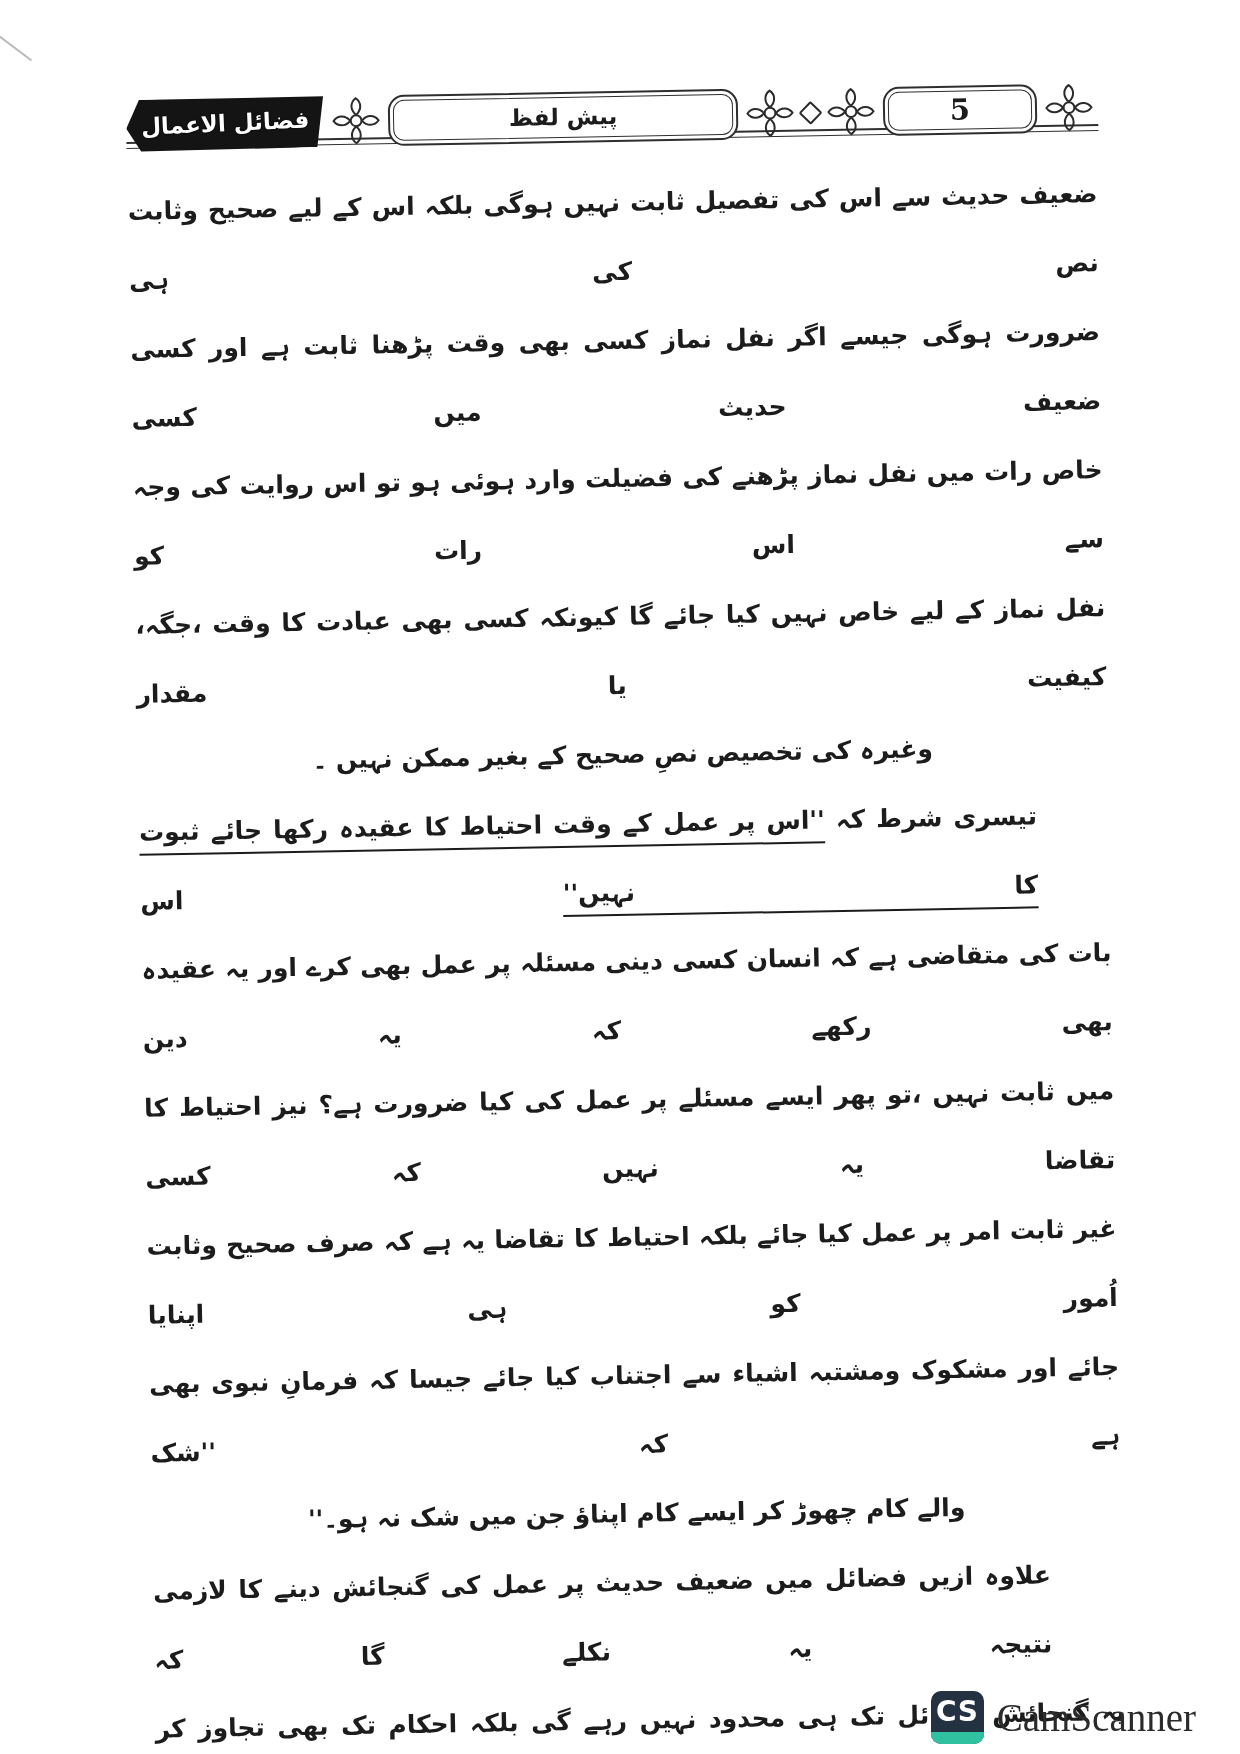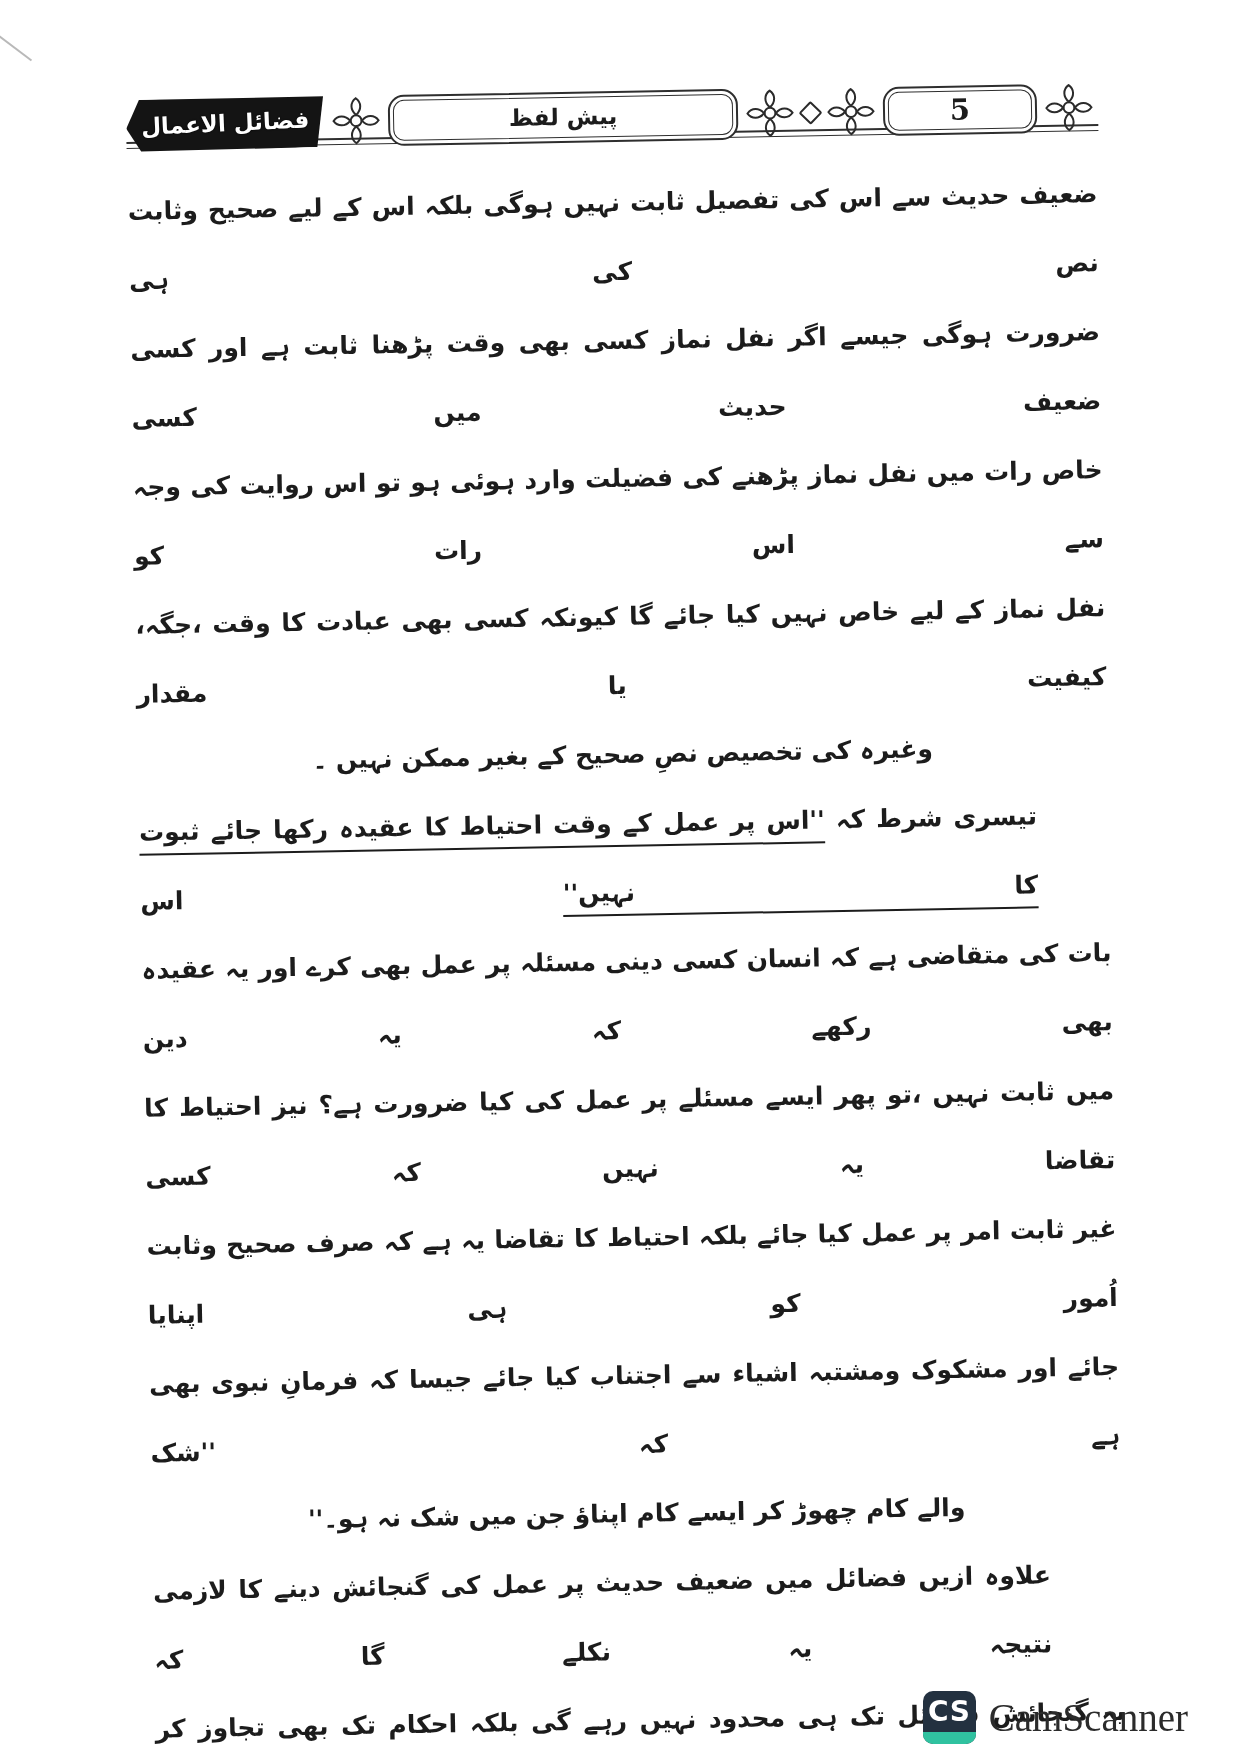--- a/index.html
+++ b/index.html
@@ -30,21 +30,21 @@
   .header-rule{margin:-11px 128px 0 140px;height:4px;border-top:2px solid #2f2f2f;border-bottom:1px solid #2f2f2f;}
 
   
   main.page-body{margin:28px 130px 0 140px;direction:rtl;font-size:25px;font-weight:bold;}
   .line{line-height:69px;text-align:justify;text-align-last:justify;}
   .line.indent{padding-right:72px;}
   .line.last{text-align-last:center;}
   .u{text-decoration:underline;text-decoration-thickness:2px;text-underline-offset:13px;}
 
   
-  .camscanner{position:absolute;right:52px;bottom:10px;display:flex;align-items:center;gap:13px;}
+  .camscanner{position:absolute;right:44px;bottom:10px;display:flex;align-items:center;gap:13px;}
   .cs-logo{width:53px;height:53px;border-radius:10px;overflow:hidden;display:flex;flex-direction:column;background:#233140;}
   .cs-txt{flex:1;display:flex;align-items:center;justify-content:center;color:#fff;font-weight:bold;font-size:28px;letter-spacing:.5px;}
   .cs-teal{height:12px;background:#30c2a0;}
   .cs-label{font-family:Liberation Serif, serif;font-size:39px;color:#2b2b2b;text-align:center;}
 </style>
 </head>
 <body>
 
 <svg width="0" height="0" style="position:absolute" aria-hidden="true">
   <defs>

